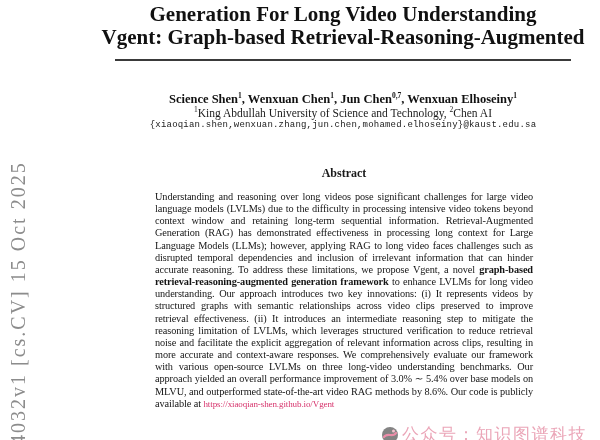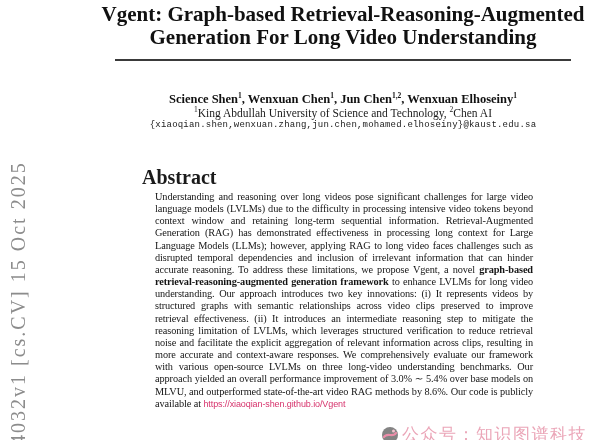--- a/index.html
+++ b/index.html
@@ -69,40 +69,40 @@
     top: 120px;
     width: 546px;
     text-align: center;
     font-family: "Liberation Mono", monospace;
     font-size: 9px;
     letter-spacing: 0.2px;
   }
   sup { font-size: 7.5px; line-height: 0; }
   .abs-heading {
     position: absolute;
-    left: 142px;
+    left: 155px;
     top: 166px;
     width: 378px;
-    text-align: left;
+    text-align: center;
     font-weight: bold;
-    font-size: 20px;
+    font-size: 12px;
   }
   .abs-body {
     position: absolute;
     left: 155px;
     top: 191px;
     width: 378px;
     font-size: 10.3px;
     line-height: 12.15px;
     text-align: justify;
     letter-spacing: -0.1px;
     color: #151515;
   }
   .url-link {
-    font-family: Liberation Sans, sans-serif;
+    font-family: Liberation Serif, serif;
     font-size: 9px;
     color: #d6336c;
     text-decoration: none;
     cursor: pointer;
   }
   
   .watermark {
     position: absolute;
     left: 381px;
     top: 423px;
@@ -121,27 +121,27 @@
   }
 </style>
 </head>
 <body>
 
 <div class="screen">
 
   <div class="arxiv-stamp">.14032v1  [cs.CV]  15 Oct 2025</div>
 
   <div class="title">
+    <div>Generation For Long Video Understanding</div>
     <div>Vgent: Graph-based Retrieval-Reasoning-Augmented</div>
-    <div>Generation For Long Video Understanding</div>
   </div>
 
   <div class="title-rule"></div>
 
-  <div class="authors"><span>Science Shen</span><sup>1</sup><span>, Wenxuan Chen</span><sup>1</sup><span>, Jun Chen</span><sup>1,2</sup><span>, Wenxuan Elhoseiny</span><sup>1</sup></div>
+  <div class="authors"><span>Science Shen</span><sup>1</sup><span>, Wenxuan Chen</span><sup>1</sup><span>, Jun Chen</span><sup>0,7</sup><span>, Wenxuan Elhoseiny</span><sup>1</sup></div>
 
   <div class="affiliation"><sup>1</sup><span>King Abdullah University of Science and Technology, </span><sup>2</sup><span>Chen AI</span></div>
 
   <div class="emails">{xiaoqian.shen,wenxuan.zhang,jun.chen,mohamed.elhoseiny}@kaust.edu.sa</div>
 
   <div class="abs-heading">Abstract</div>
 
   <div class="abs-body"><span>Understanding and reasoning over long videos pose significant challenges for large video language models (LVLMs) due to the difficulty in processing intensive video tokens beyond context window and retaining long-term sequential information. Retrieval-Augmented Generation (RAG) has demonstrated effectiveness in processing long context for Large Language Models (LLMs); however, applying RAG to long video faces challenges such as disrupted temporal dependencies and inclusion of irrelevant information that can hinder accurate reasoning. To address these limitations, we propose Vgent, a novel </span><span style="font-weight: bold;">graph-based retrieval-reasoning-augmented generation framework</span><span> to enhance LVLMs for long video understanding. Our approach introduces two key innovations: (i) It represents videos by structured graphs with semantic relationships across video clips preserved to improve retrieval effectiveness. (ii) It introduces an intermediate reasoning step to mitigate the reasoning limitation of LVLMs, which leverages structured verification to reduce retrieval noise and facilitate the explicit aggregation of relevant information across clips, resulting in more accurate and context-aware responses. We comprehensively evaluate our framework with various open-source LVLMs on three long-video understanding benchmarks. Our approach yielded an overall performance improvement of 3.0% ∼ 5.4% over base models on MLVU, and outperformed state-of-the-art video RAG methods by 8.6%. Our code is publicly available at </span><span class="url-link">https://xiaoqian-shen.github.io/Vgent</span></div>
 
   <div class="watermark">

